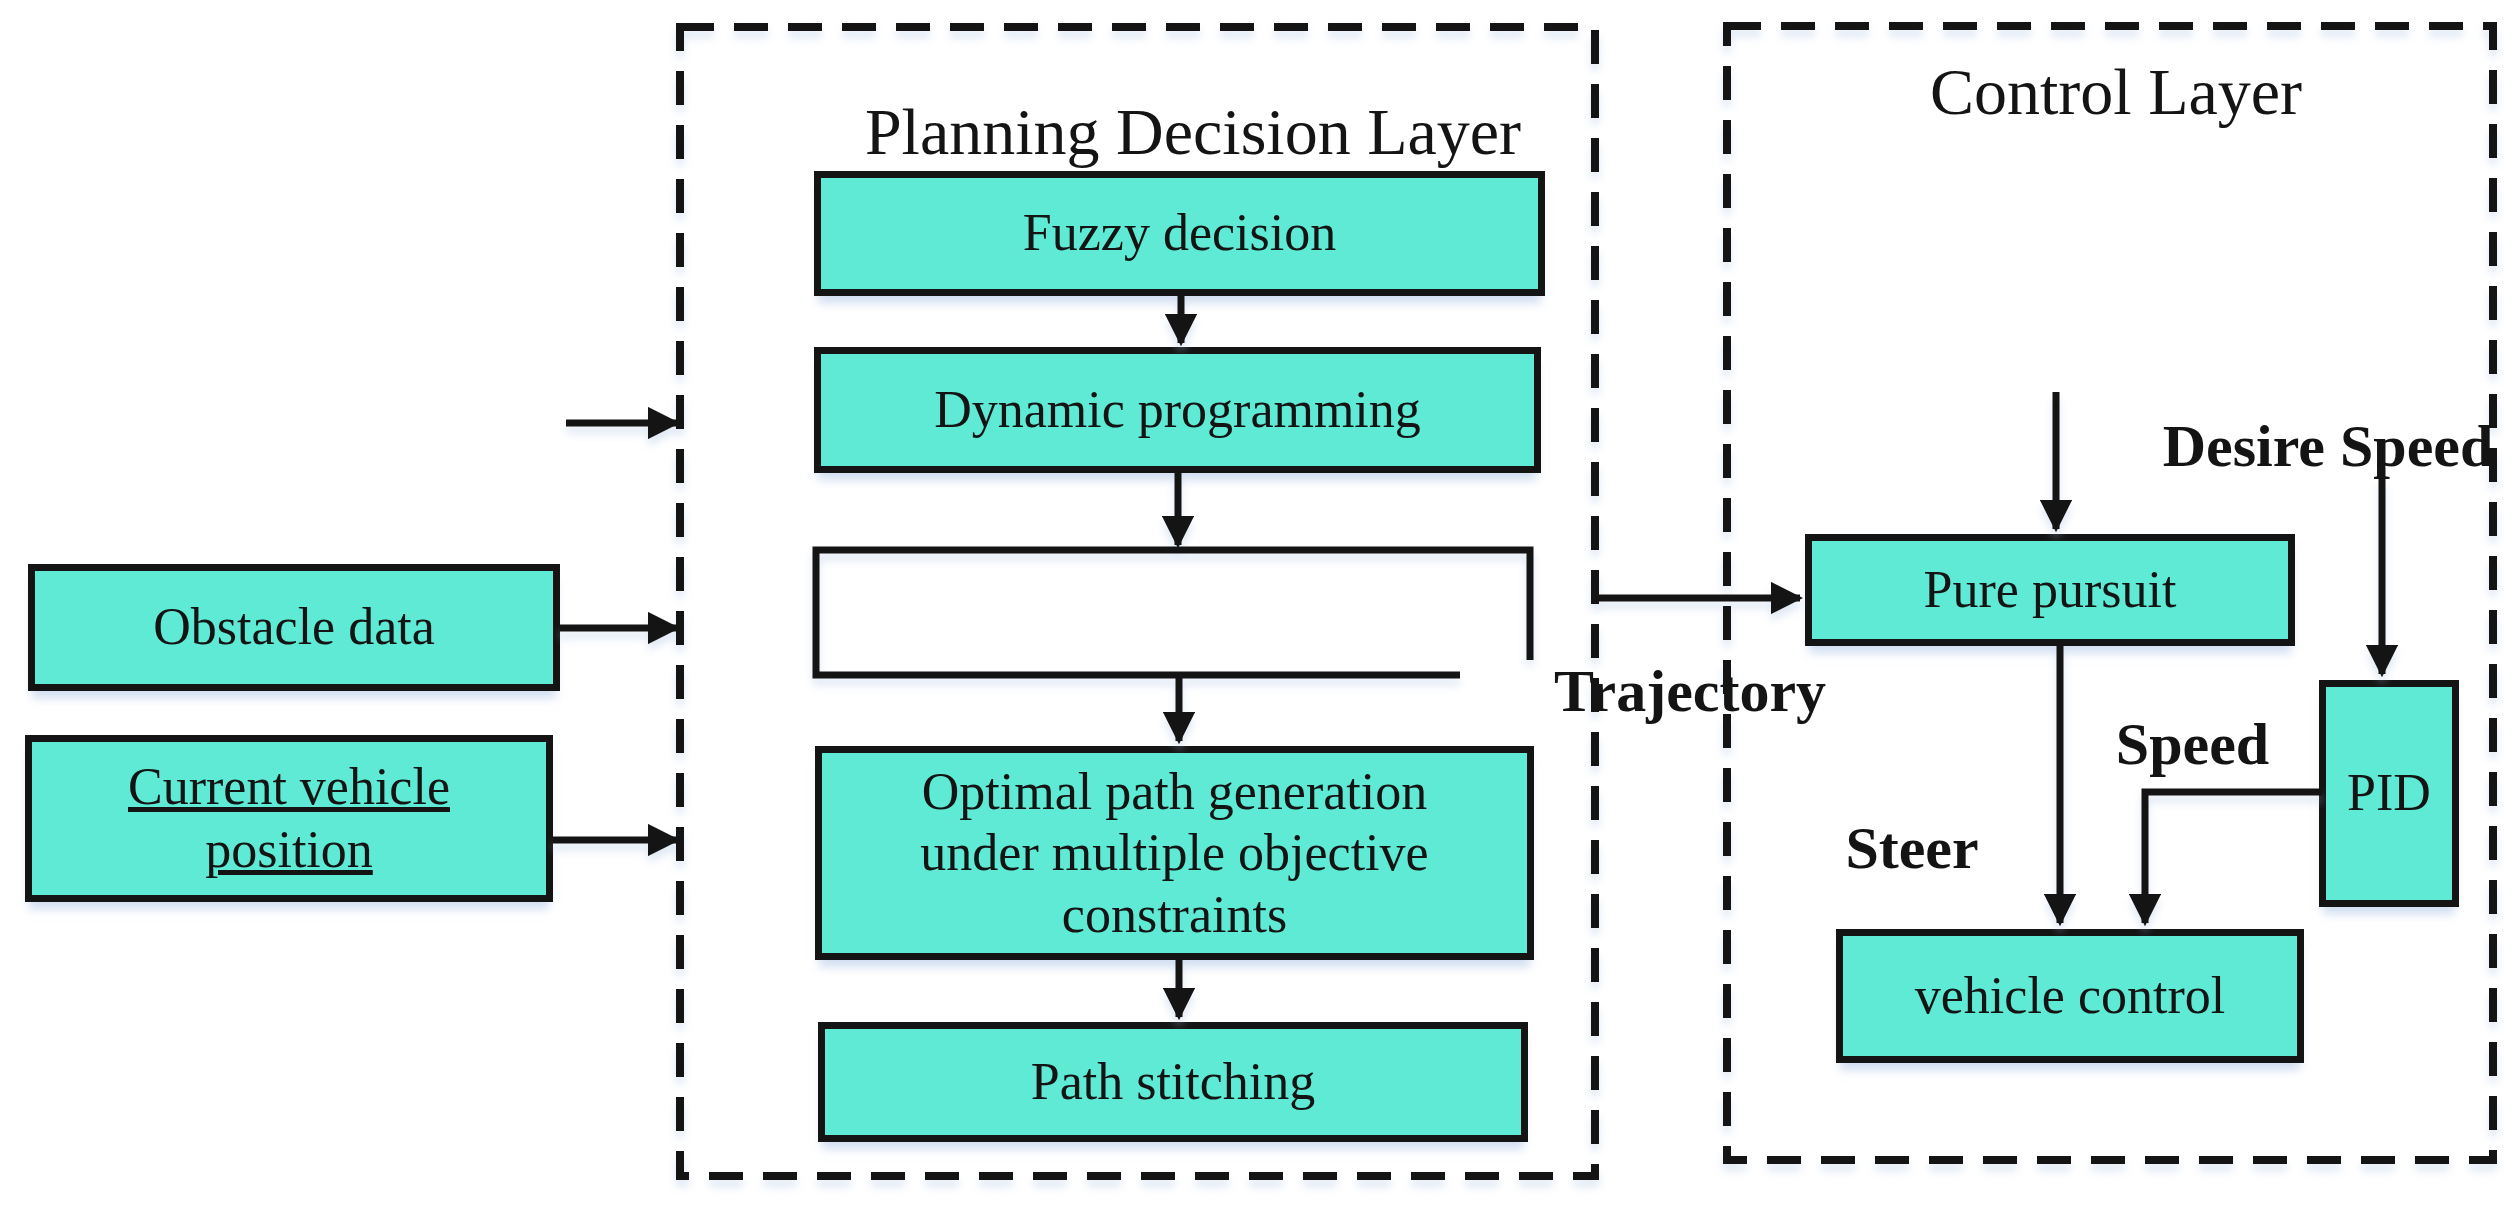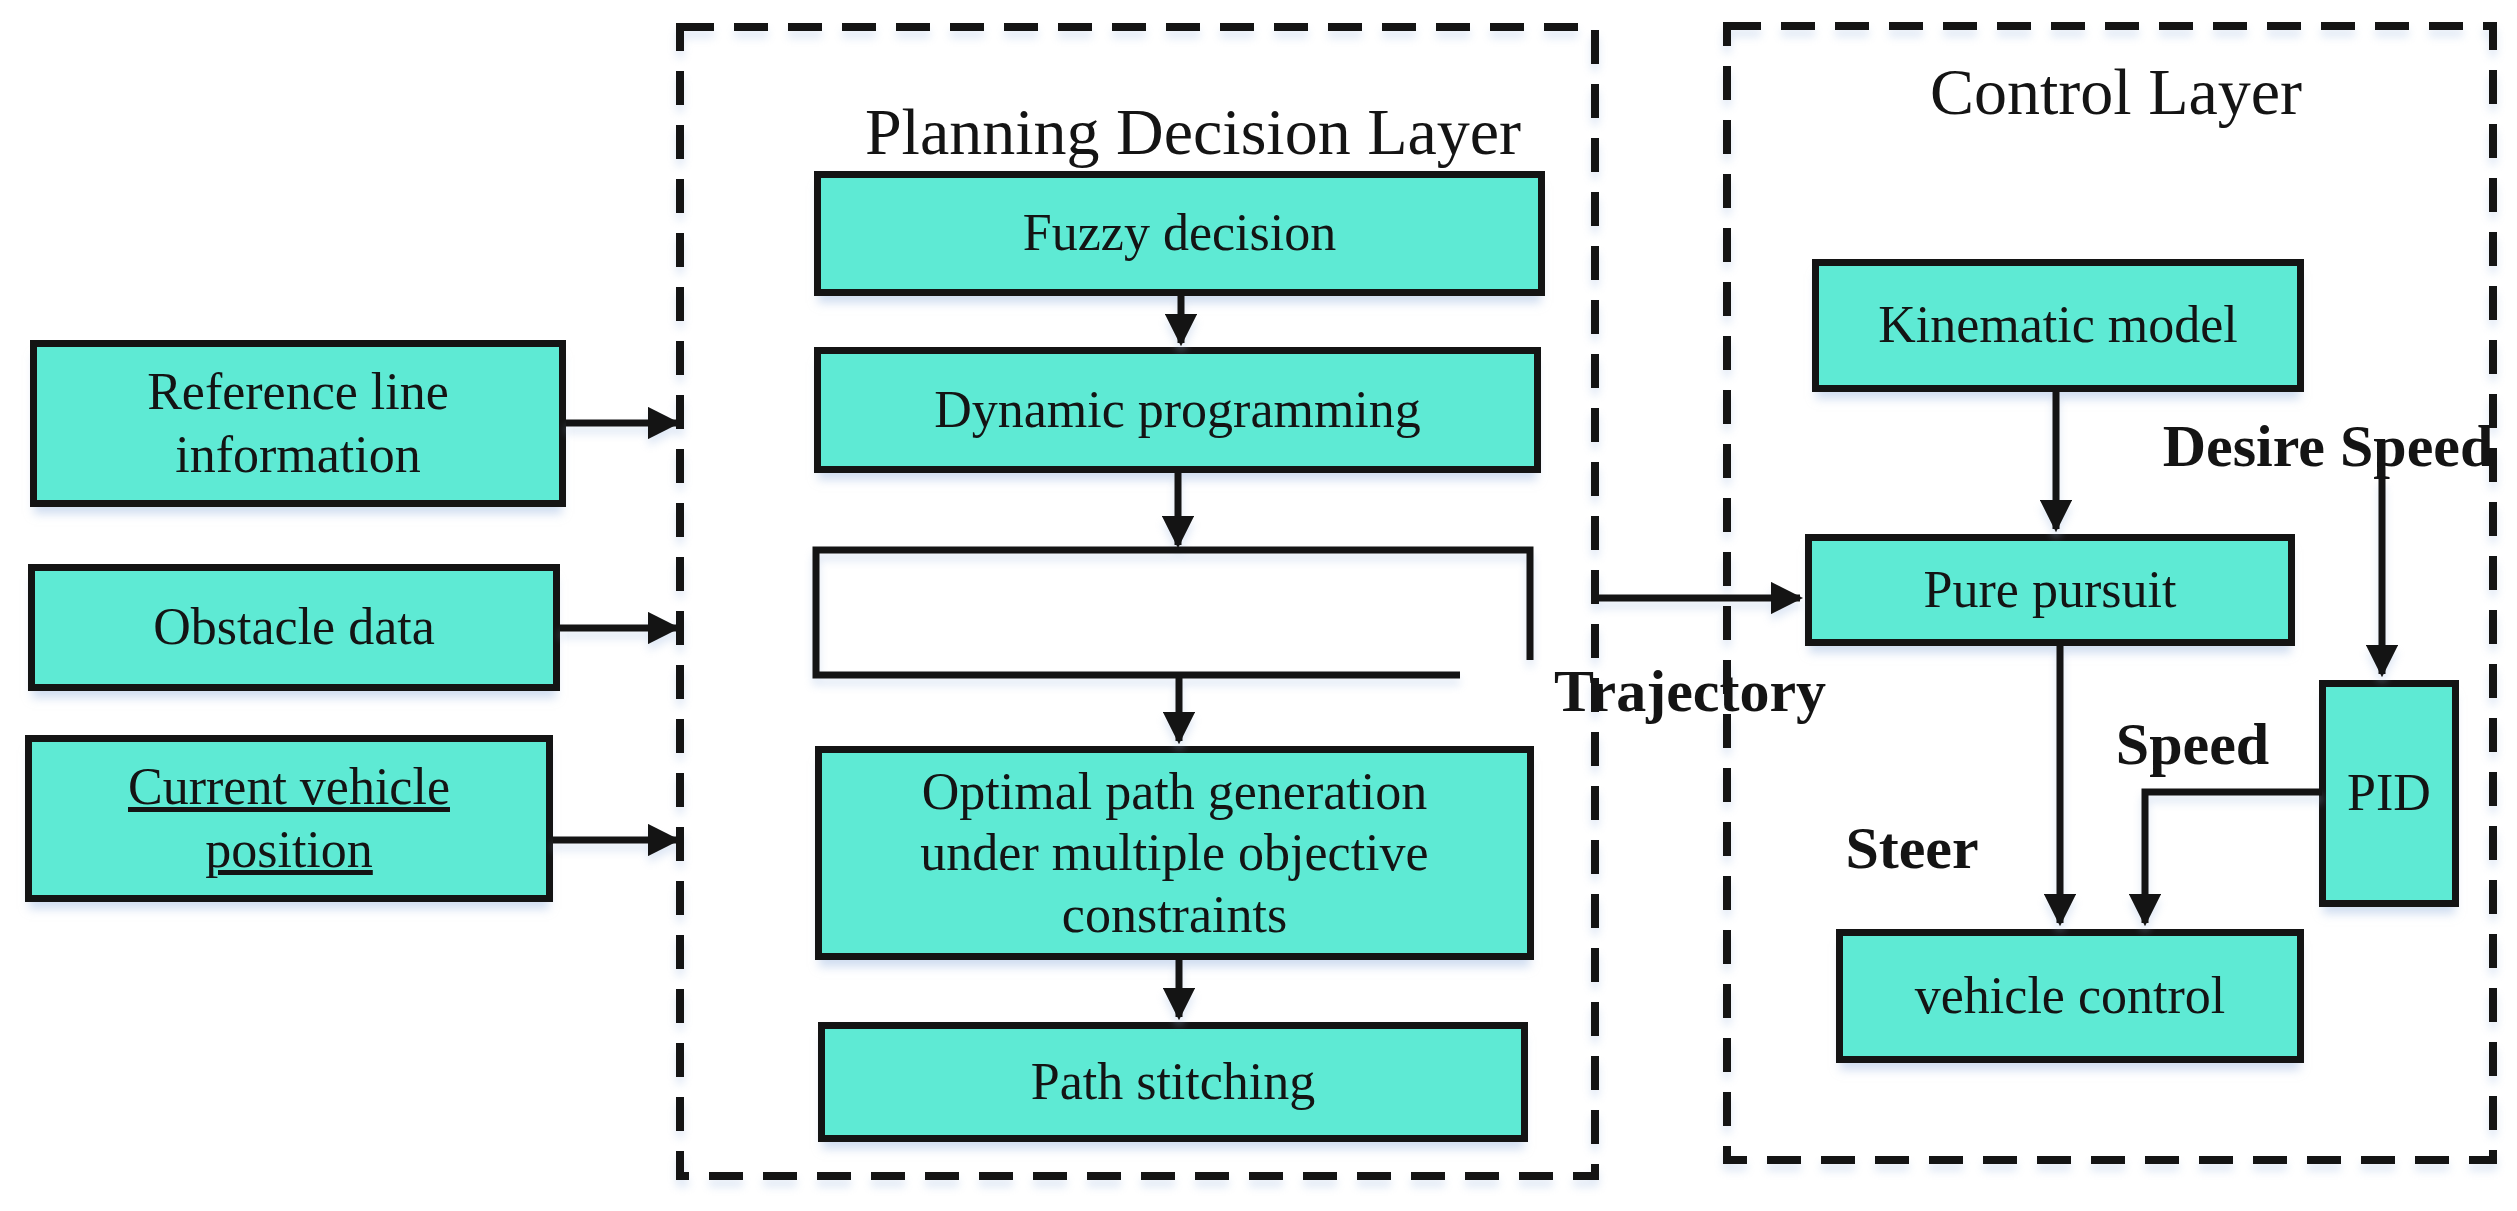--- a/index.html
+++ b/index.html
@@ -36,22 +36,20 @@
   .flow-label{
     position:absolute;z-index:3;font-size:60px;font-weight:bold;line-height:1.2;
     text-align:center;white-space:pre-line;
   }
 </style>
 </head>
 <body>
 
 <div class="stage">
 
-  <div class="box" style="left:30px;top:340px;width:536px;height:167px;">Reference line
-information</div>
 
   <div class="box" style="left:28px;top:564px;width:532px;height:127px;">Obstacle data</div>
 
   <div class="box" style="left:25px;top:735px;width:528px;height:167px;text-decoration:underline;">Current vehicle
 position</div>
 
   <div class="layer-title" style="left:836px;top:56px;width:714px;margin-top:36px;">Planning Decision Layer</div>
 
   <div class="box" style="left:814px;top:171px;width:731px;height:125px;">Fuzzy decision</div>
 
@@ -59,21 +57,20 @@
 
 
   <div class="box" style="left:815px;top:746px;width:719px;height:214px;line-height:1.18;">Optimal path generation
 under multiple objective
 constraints</div>
 
   <div class="box" style="left:818px;top:1022px;width:710px;height:120px;">Path stitching</div>
 
   <div class="layer-title" style="left:1880px;top:52px;width:472px;">Control Layer</div>
 
-  <div class="box" style="left:1812px;top:259px;width:492px;height:133px;">Kinematic model</div>
 
   <div class="box" style="left:1805px;top:534px;width:490px;height:112px;">Pure pursuit</div>
 
   <div class="box" style="left:2319px;top:680px;width:140px;height:227px;">PID</div>
 
   <div class="box" style="left:1836px;top:929px;width:468px;height:134px;">vehicle control</div>
 
   <div class="flow-label" style="left:1540px;top:655px;width:300px;">Trajectory</div>
 
   <div class="flow-label" style="left:2150px;top:410px;width:356px;">Desire Speed</div>

